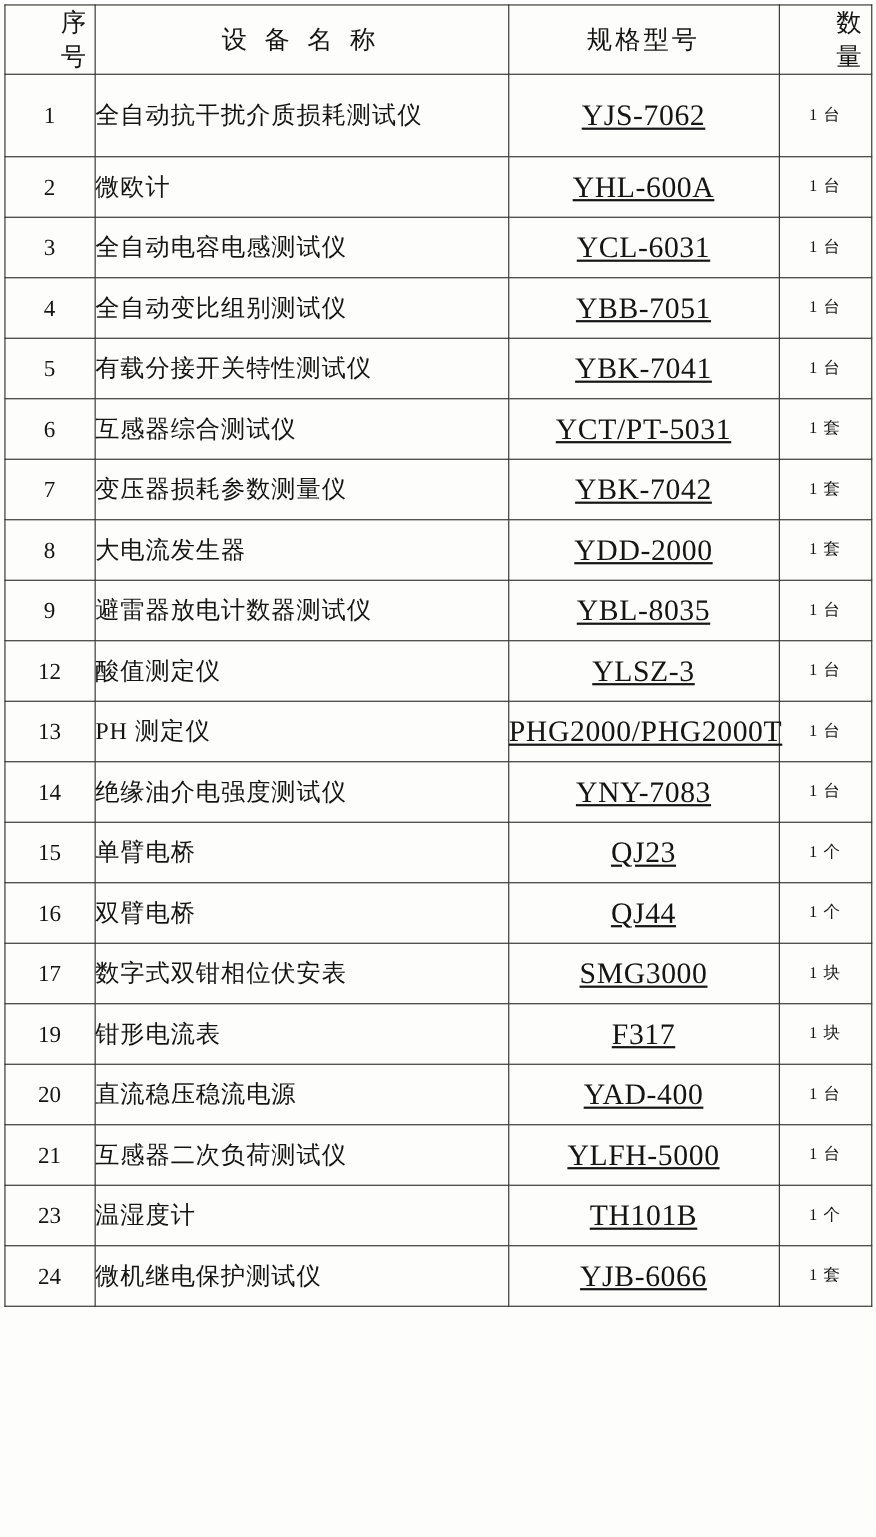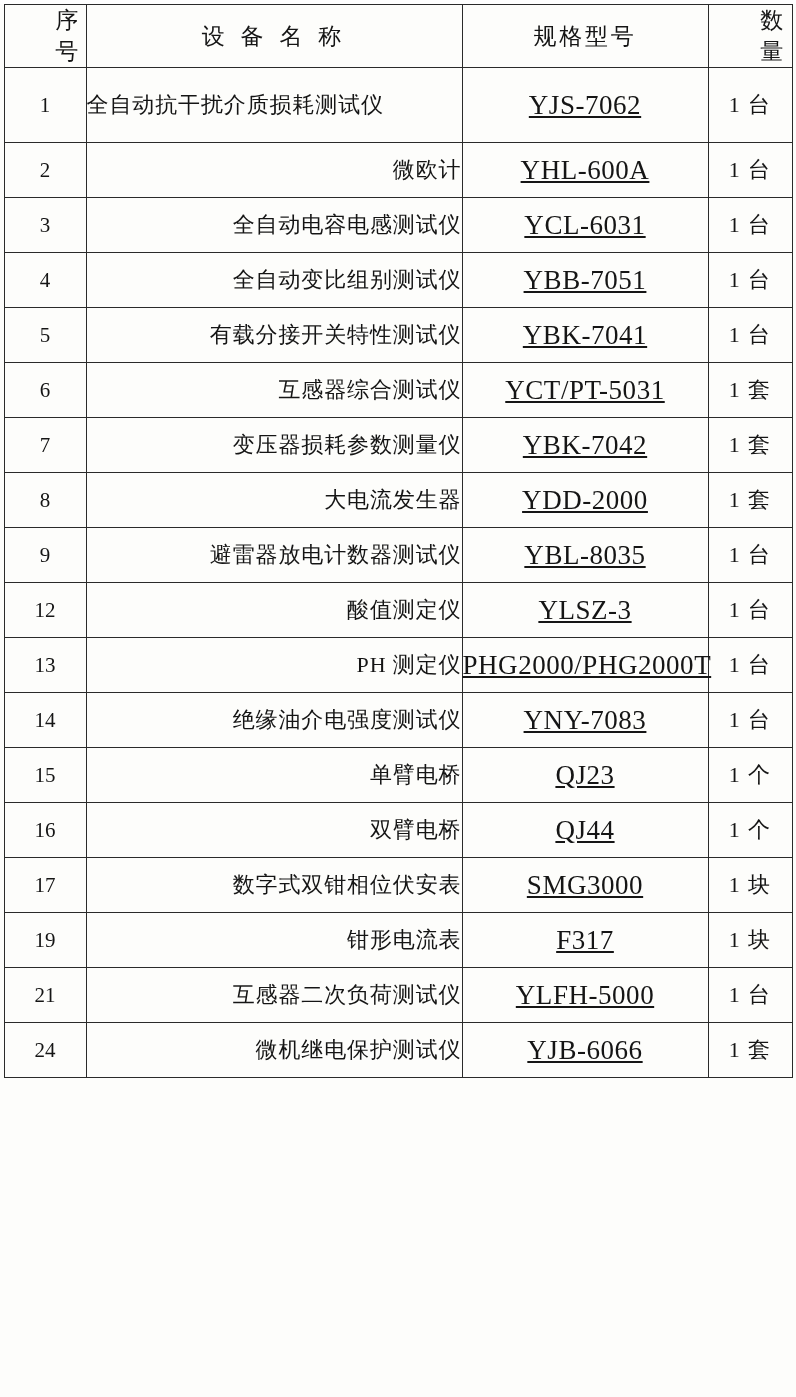--- a/index.html
+++ b/index.html
@@ -66,34 +66,34 @@
     font-size: 21px;
     font-family: "Liberation Serif", "DejaVu Serif", serif;
   }
   td.cell-name {
     font-size: 22px;
     letter-spacing: 0.04em;
     padding: 0 10px;
   }
   td.cell-name .name-text {
     display: block;
-    text-align: right;
+    text-align: left;
   }
   tr.tall td.cell-name .name-text {
     text-align: left;
     line-height: 1.45;
   }
   td.cell-model {
     font-size: 27px;
     letter-spacing: 0.02em;
     font-family: "Liberation Serif", "DejaVu Serif", serif;
     text-decoration: underline;
   }
   td.cell-qty {
-    font-size: 22px;
+    font-size: 15px;
     letter-spacing: 0.06em;
   }
 </style>
 </head>
 <body>
 
 <div class="sheet">
   <table class="equipment-table">
     <colgroup>
       <col class="col-index">
@@ -232,26 +232,42 @@
         </tr>
         <tr>
           <td class="cell-index">19</td>
           <td class="cell-name">
             <span class="name-text">钳形电流表</span>
           </td>
           <td class="cell-model">F317</td>
           <td class="cell-qty">1 块</td>
         </tr>
         <tr>
+          <td class="cell-index">20</td>
+          <td class="cell-name">
+            <span class="name-text">直流稳压稳流电源</span>
+          </td>
+          <td class="cell-model">YAD-400</td>
+          <td class="cell-qty">1 台</td>
+        </tr>
+        <tr>
           <td class="cell-index">21</td>
           <td class="cell-name">
             <span class="name-text">互感器二次负荷测试仪</span>
           </td>
           <td class="cell-model">YLFH-5000</td>
           <td class="cell-qty">1 台</td>
+        </tr>
+        <tr>
+          <td class="cell-index">23</td>
+          <td class="cell-name">
+            <span class="name-text">温湿度计</span>
+          </td>
+          <td class="cell-model">TH101B</td>
+          <td class="cell-qty">1 个</td>
         </tr>
         <tr>
           <td class="cell-index">24</td>
           <td class="cell-name">
             <span class="name-text">微机继电保护测试仪</span>
           </td>
           <td class="cell-model">YJB-6066</td>
           <td class="cell-qty">1 套</td>
         </tr>
       </tbody>

